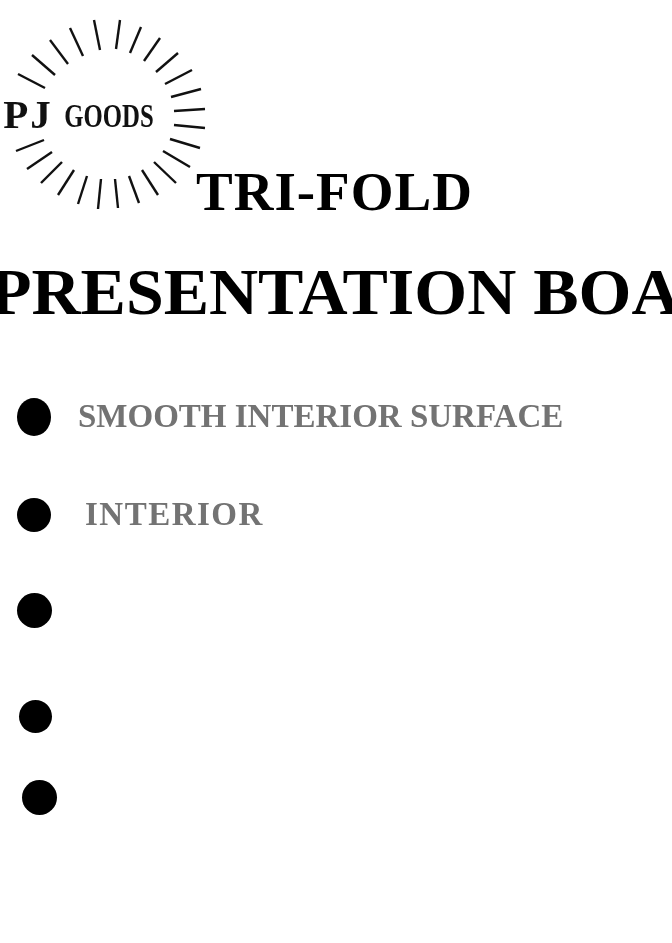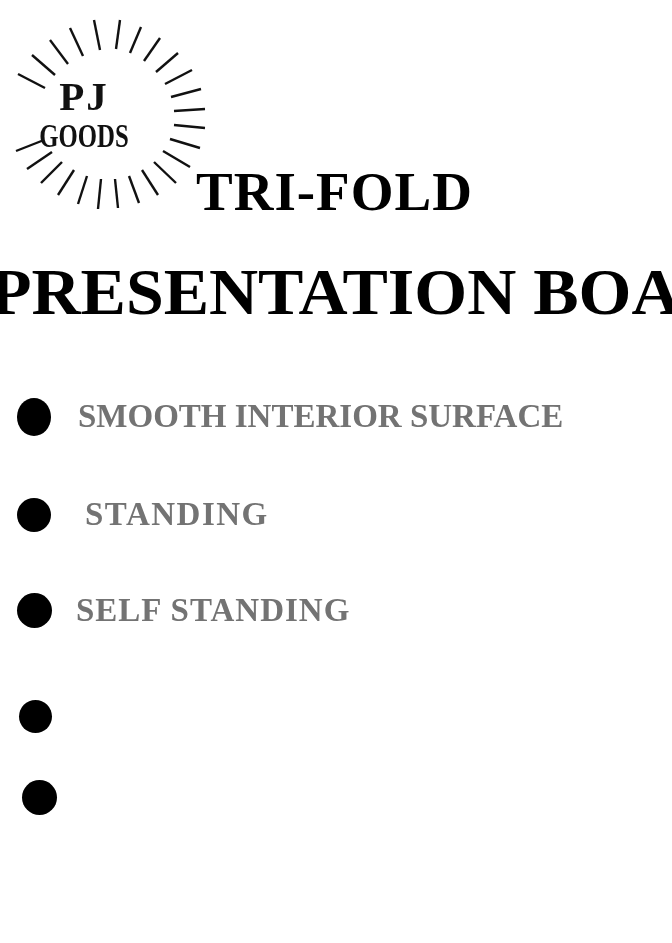--- a/index.html
+++ b/index.html
@@ -37,21 +37,21 @@
     width: 210px;
     height: 205px;
   }
   .logo-text {
     position: absolute;
     left: 0;
     top: 0;
     width: 210px;
     height: 205px;
     display: flex;
-    flex-direction: column;
+    flex-direction: row;
     align-items: center;
     justify-content: center;
     padding-right: 58px;
     box-sizing: border-box;
   }
   .logo-pj {
     font-family: "Liberation Serif", "DejaVu Serif", serif;
     font-weight: 700;
     font-size: 41px;
     line-height: 0.98;
@@ -177,26 +177,25 @@
 
   <div class="features">
 
     <div class="feature-row">
       <span class="bullet" style="left:17px; top:20px; width:34px; height:38px;"></span>
       <span class="feature-label" style="left:78px; top:22px;">SMOOTH INTERIOR SURFACE</span>
     </div>
 
     <div class="feature-row">
       <span class="bullet" style="left:17px; top:24px; width:34px; height:34px;"></span>
-      <span class="feature-label" style="left:85px; top:24px; letter-spacing:1.5px;">STANDING</span>
+      <span class="feature-label" style="left:85px; top:24px; letter-spacing:1.5px;">INTERIOR</span>
     </div>
 
     <div class="feature-row">
       <span class="bullet" style="left:17px; top:23px; width:35px; height:35px;"></span>
-      <span class="feature-label" style="left:76px; top:24px; letter-spacing:1px;">SELF STANDING</span>
     </div>
 
     <div class="feature-row">
       <span class="bullet" style="left:19px; top:34px; width:33px; height:33px;"></span>
     </div>
 
 
     <div class="feature-row">
       <span class="bullet" style="left:22px; top:18px; width:35px; height:35px;"></span>
     </div>

